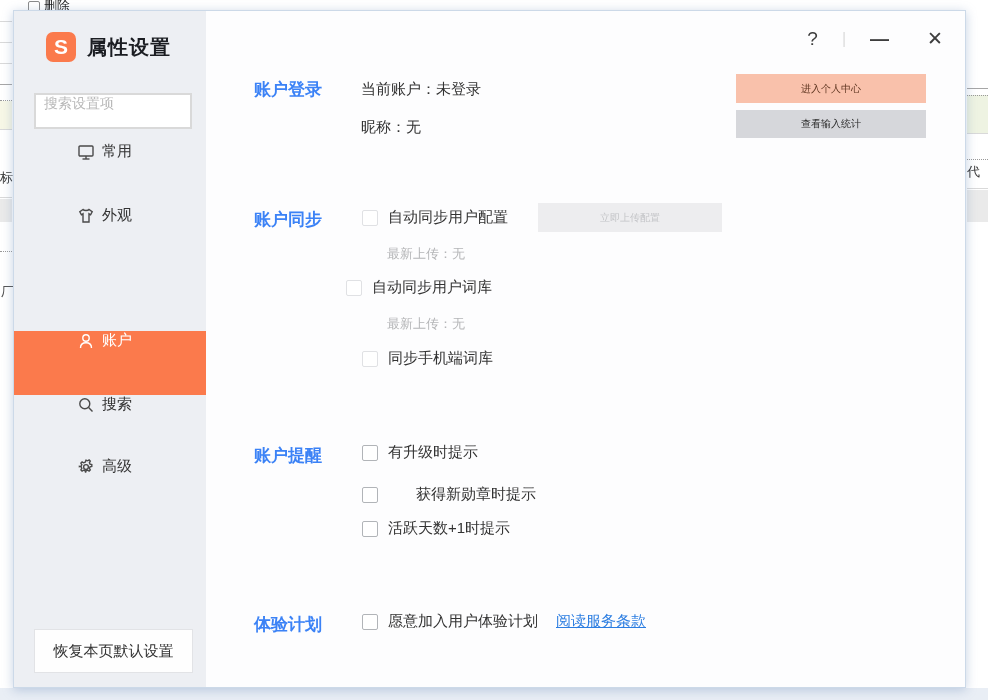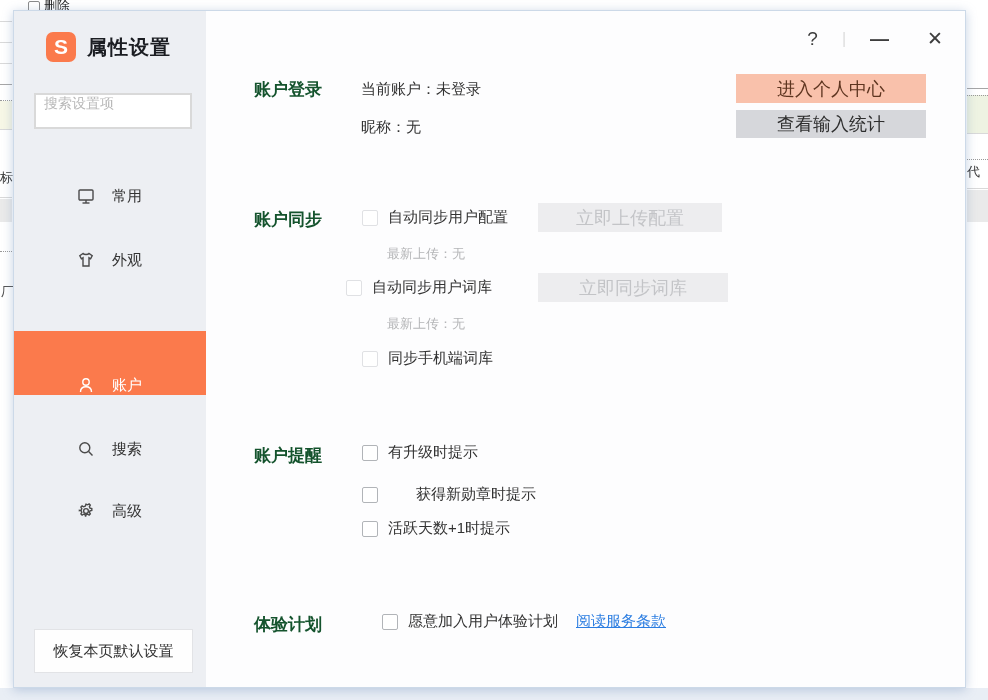--- a/index.html
+++ b/index.html
@@ -31,51 +31,51 @@
   .logo { width:30px; height:30px; background:#fb7a4c; border-radius:7px; color:#fff;
           font-size:21px; font-weight:800; display:flex; align-items:center; justify-content:center; }
   .app-title { font-size:20px; font-weight:700; color:#1b1d22; letter-spacing:1px; }
   .search-box { position:absolute; left:20px; top:82px; width:158px; height:36px; background:#fff;
                 border:2px solid #d9d9d9; display:flex; align-items:flex-start; }
   .search-box input { flex:1; border:none; outline:none; background:transparent; padding:0 6px 0 8px;
                       font-size:14px; color:#555; font-family:inherit; }
   .search-box input::placeholder { color:#b9b9b9; }
   .search-box .mag { margin-right:9px; }
 
-  .nav-item { position:absolute; left:0; width:192px; height:64px; display:flex; align-items:flex-end;
-              padding-left:62px; gap:16px; cursor:pointer; }
+  .nav-item { position:absolute; left:0; width:192px; height:64px; display:flex; align-items:flex-start;
+              padding-left:62px; gap:6px; cursor:pointer; }
   .nav-item .nlabel { font-size:15px; color:#333; }
   .nav-item svg { stroke:#4a4a4a; fill:none; stroke-width:1.4; }
   .nav-item.selected { background:#fb7a4c; }
   .nav-item.selected .nlabel { color:#fff; }
   .nav-item.selected svg { stroke:#fff; }
 
   .restore-btn { position:absolute; left:20px; top:618px; width:159px; height:44px; background:#fefefe;
                  border:1px solid #e2e3e6; font-size:15px; color:#333; display:flex;
                  align-items:center; justify-content:center; cursor:pointer; }
 
   
   .win-controls { position:absolute; top:16px; right:18px; display:flex; align-items:center; color:#3d3d3d; }
   .win-controls .wc { font-size:19px; cursor:pointer; padding:0 4px; }
   .wc-help { margin-right:20px; }
   .wc-div { color:#dcdcdc; font-size:16px; margin-right:20px; cursor:default; }
   .wc-min { margin-right:30px; font-weight:700; }
   .wc-close { font-size:20px; }
 
   
   .content { position:absolute; left:192px; top:0; right:0; bottom:0; }
-  .sec-label { position:absolute; left:48px; font-size:17px; font-weight:600; color:#14532d; }
+  .sec-label { position:absolute; left:48px; font-size:17px; font-weight:600; color:#3b82f6; }
   .ctext { position:absolute; font-size:15px; color:#333; }
   .subtext { position:absolute; font-size:13px; color:#b4b5b7; }
   .cbrow { position:absolute; display:flex; align-items:center; gap:10px; }
   .cb { width:16px; height:16px; background:#fff; border:1px solid #b1b4b8; border-radius:2px; flex:none; }
   .cb.disabled { border-color:#e0e1e4; }
   .cb-label { font-size:15px; color:#333; white-space:nowrap; }
   .btn { position:absolute; display:flex; align-items:center; justify-content:center;
-         font-size:18px; cursor:pointer; border:none; font-family:inherit; }
+         font-size:10px; cursor:pointer; border:none; font-family:inherit; }
   .btn-salmon { background:#f9c1ab; color:#5e3520; }
   .btn-gray { background:#d6d7db; color:#2e2e2e; }
   .btn-disabled { background:#ededef; color:#c3c4c7; cursor:default; }
   .link { color:#2b7de1; text-decoration:underline; font-size:15px; margin-left:8px; cursor:pointer; white-space:nowrap;}
 </style>
 </head>
 <body>
 
 <div class="bg-del">
   <span class="cb"></span>
@@ -184,21 +184,20 @@
       <span class="cb disabled"></span>
       <span class="cb-label">自动同步用户配置</span>
     </div>
     <button class="btn btn-disabled" style="left:332px;top:192px;width:184px;height:29px;">立即上传配置</button>
     <div class="subtext" style="left:181px;top:234px;">最新上传：无</div>
 
     <div class="cbrow" style="left:140px;top:267px;">
       <span class="cb disabled"></span>
       <span class="cb-label">自动同步用户词库</span>
     </div>
-    <button class="btn btn-disabled" style="left:332px;top:262px;width:190px;height:29px;">立即同步词库</button>
     <div class="subtext" style="left:181px;top:304px;">最新上传：无</div>
 
     <div class="cbrow" style="left:156px;top:338px;">
       <span class="cb disabled"></span>
       <span class="cb-label">同步手机端词库</span>
     </div>
 
     <div class="sec-label" style="top:433px;">账户提醒</div>
     <div class="cbrow" style="left:156px;top:432px;">
       <span class="cb"></span>
@@ -207,20 +206,20 @@
     <div class="cbrow" style="left:156px;top:474px;gap:38px;">
       <span class="cb"></span>
       <span class="cb-label">获得新勋章时提示</span>
     </div>
     <div class="cbrow" style="left:156px;top:508px;">
       <span class="cb"></span>
       <span class="cb-label">活跃天数+1时提示</span>
     </div>
 
     <div class="sec-label" style="top:602px;">体验计划</div>
-    <div class="cbrow" style="left:160px;top:601px;padding-left:16px;">
+    <div class="cbrow" style="left:140px;top:601px;padding-left:16px;">
       <span class="cb"></span>
       <span class="cb-label">愿意加入用户体验计划</span>
       <span class="link">阅读服务条款</span>
     </div>
 
   </div>
 </div>
 
 </body></html>

